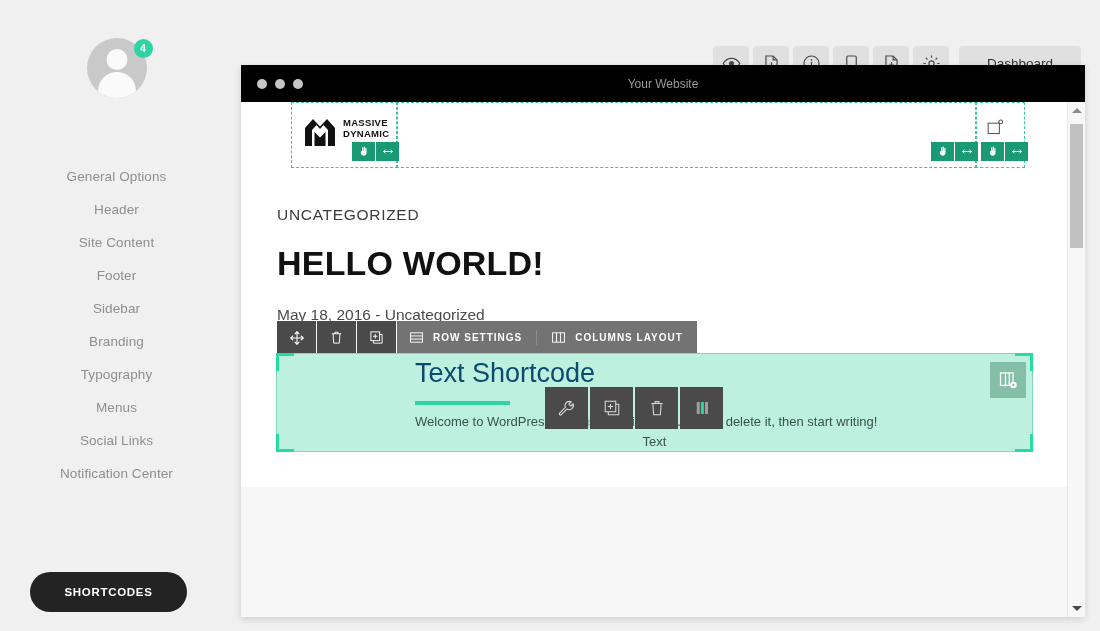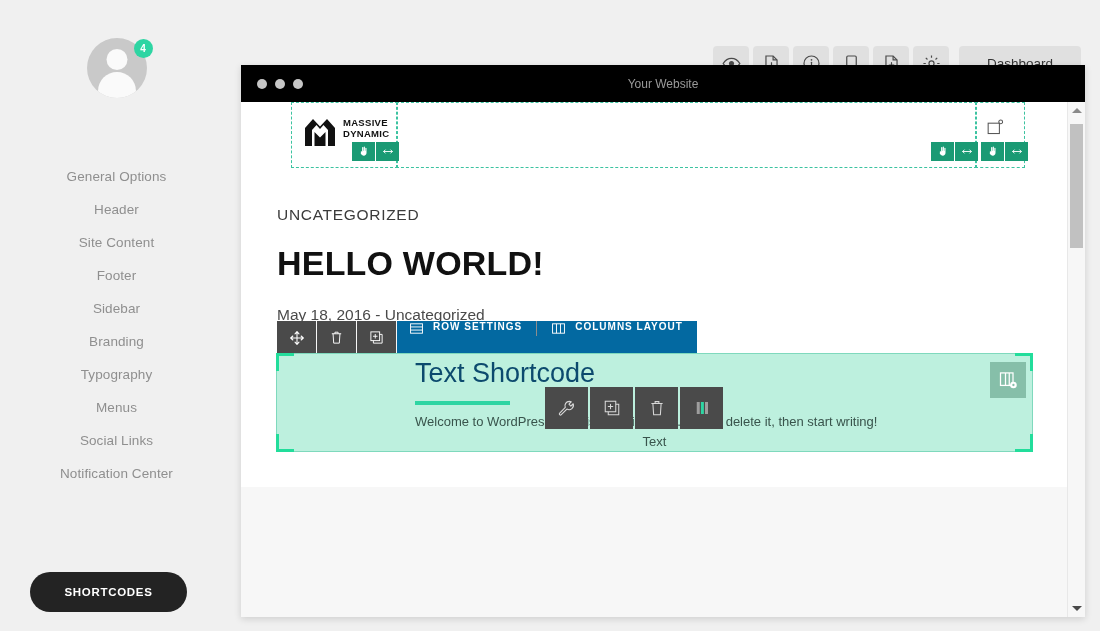--- a/index.html
+++ b/index.html
@@ -241,22 +241,22 @@
   }
   .rt-btn {
     width: 39px; height: 33px;
     background: #4a4a4a;
     display: flex; align-items: center; justify-content: center;
     color: #fff;
     cursor: pointer;
     border-right: 1px solid #f7f7f7;
   }
   .rt-group {
-    display: flex; 
-    background: #0369a1;
+    display: flex; align-items: center;
+    background: #737373;
     padding: 0 14px 0 12px;
     height: 33px;
     color: #fff;
   }
   .rt-label {
     font-size: 10px; font-weight: bold;
     letter-spacing: 1px;
     margin-left: 9px;
   }
   .rt-sep {

